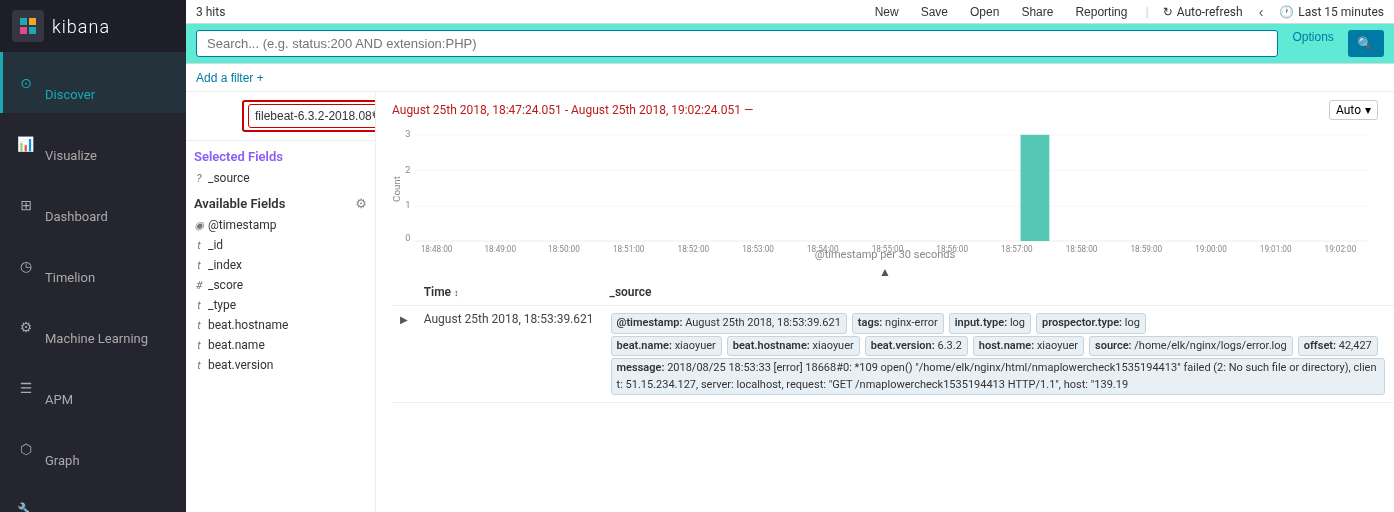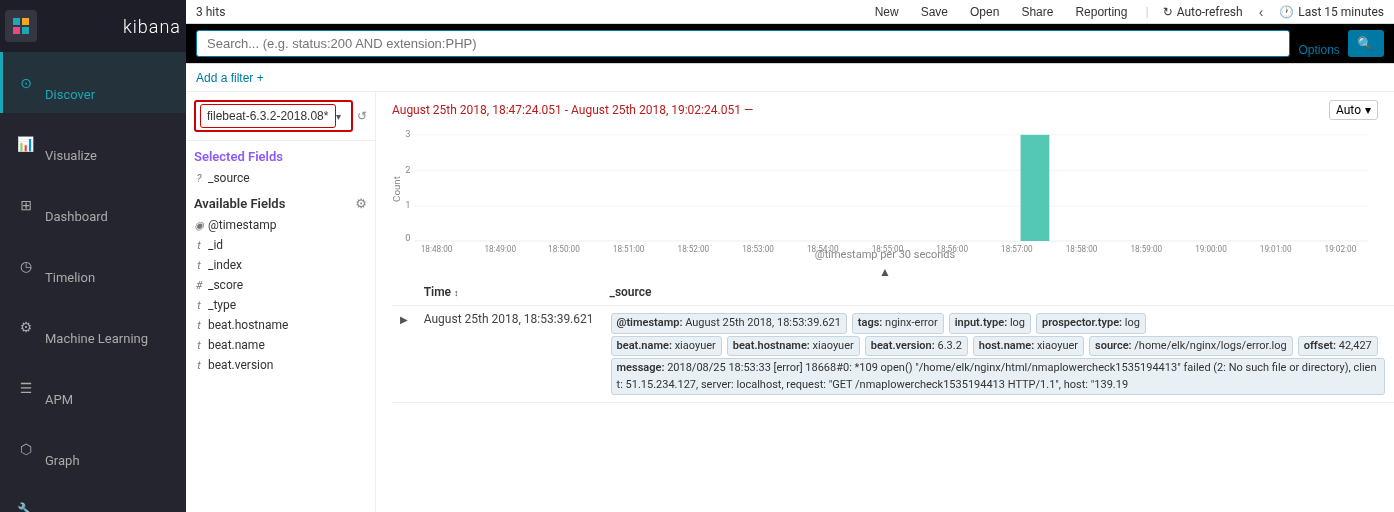--- a/index.html
+++ b/index.html
@@ -13,24 +13,23 @@
       background: #25252f;
       display: flex;
       flex-direction: column;
       flex-shrink: 0;
       height: 512px;
       overflow: hidden;
     }
     .sidebar-logo {
       display: flex;
       align-items: center;
-      padding: 10px 5px;
+      padding: 10px 12px;
       background: #1d1e28;
       gap: 8px;
-      justify-content: space-between;
     }
     .logo-box {
       width: 32px;
       height: 32px;
       background: #343741;
       border-radius: 4px;
       display: flex;
       align-items: center;
       justify-content: center;
     }
@@ -94,26 +93,26 @@
     }
     .topbar-time {
       display: flex; align-items: center; gap: 4px; color: #333; font-size: 12px; cursor: pointer;
     }
     .nav-arrows { display: flex; gap: 2px; }
     .nav-arrow { background: none; border: none; cursor: pointer; font-size: 14px; color: #555; padding: 0 2px; }
 
     
     .searchbar {
       display: flex;
-      align-items: flex-end;
+      align-items: flex-start;
       padding: 6px 10px;
       border-bottom: 1px solid #d9d9d9;
-      background: #000000;
+      background: #5eead4;
       flex-shrink: 0;
-      gap: 2px;
+      gap: 8px;
     }
     .search-input {
       flex: 1;
       border: 1px solid #0079a5;
       border-radius: 3px;
       padding: 5px 10px;
       font-size: 13px;
       color: #aaa;
       outline: none;
     }
@@ -408,21 +407,21 @@
 
   <div class="filterbar">
     <button class="add-filter-btn">Add a filter +</button>
   </div>
 
   <div class="content">
 
     <div class="left-panel">
 
       <div class="index-selector">
-        <div style="border: 2px solid #c00; border-radius:3px; padding: 2px 4px; display:flex; align-items:center; gap:4px; flex:1;">
+        <div style="border: 2px solid #c00; border-radius:3px; padding: 2px 4px; display:flex; align-items:center; gap:4px; flex:1;margin-left:48px;">
           <div class="index-dropdown-wrap" style="flex:1; position:relative;">
             <select class="index-dropdown">
               <option value="filebeat-6.3.2-2018.08*">filebeat-6.3.2-2018.08*</option>
             </select>
           </div>
         </div>
         <span class="close-btn">↺</span>
       </div>
 
       <div class="section-title">Selected Fields</div>

